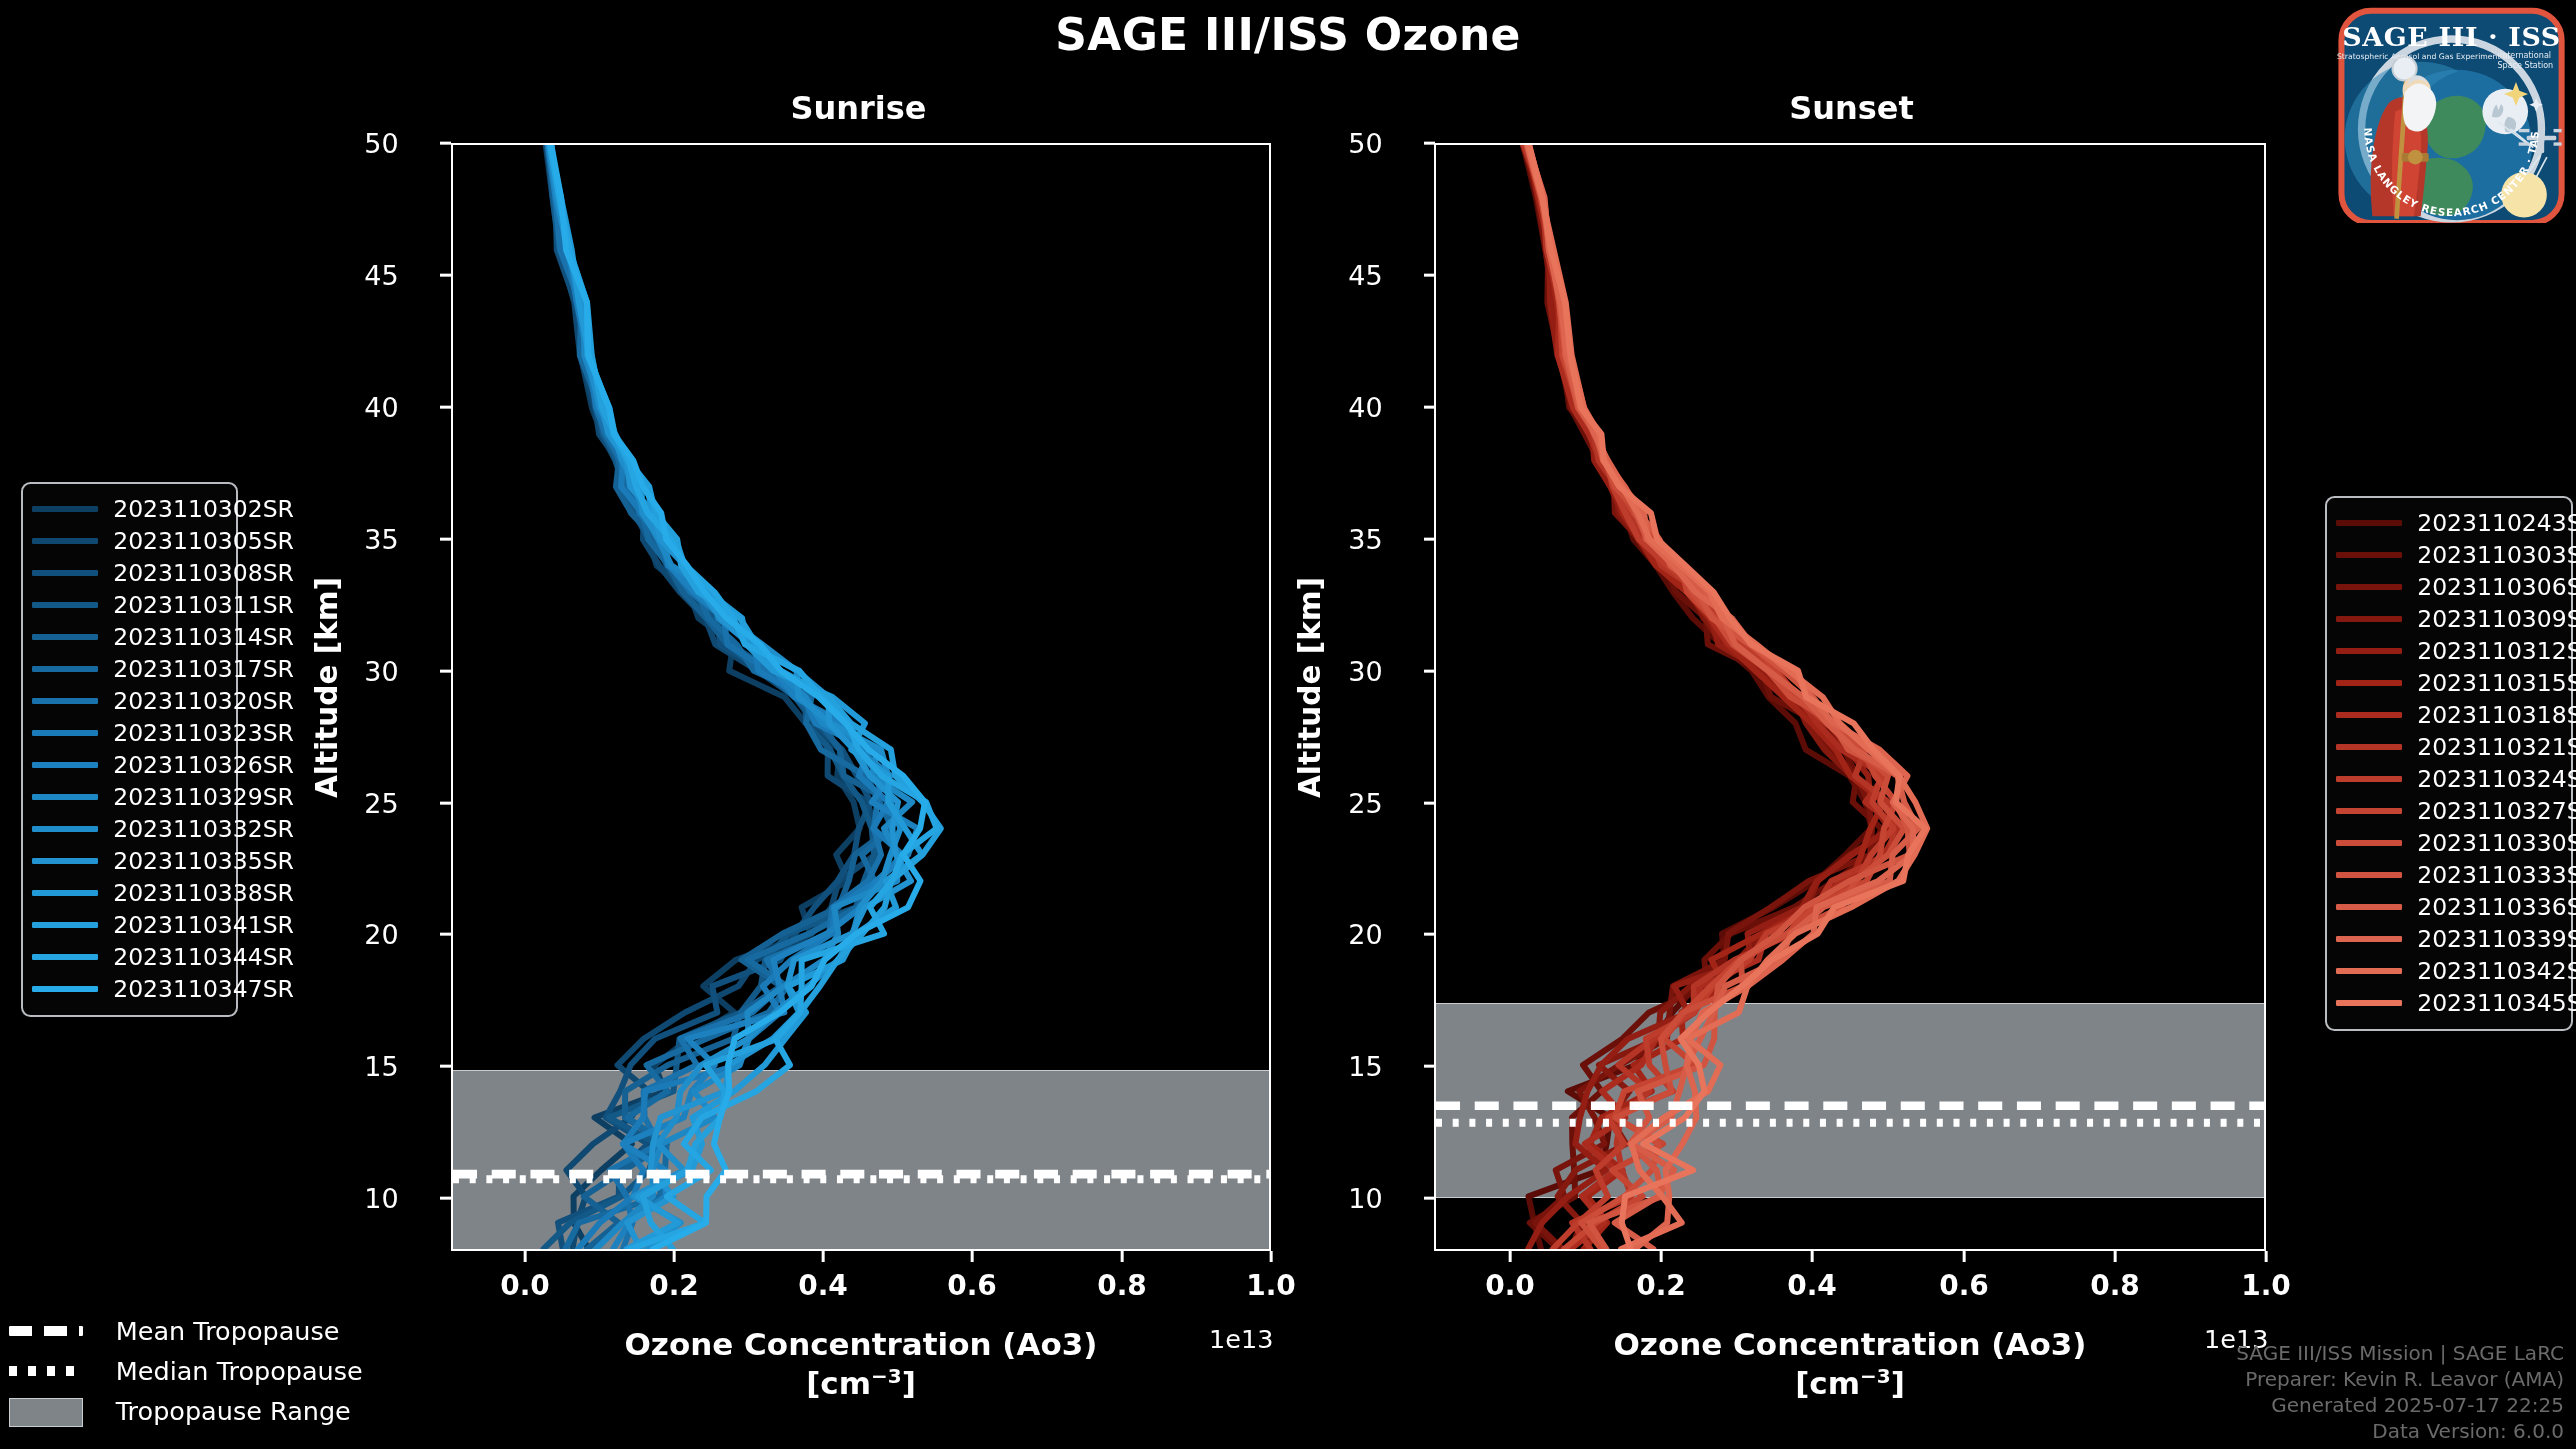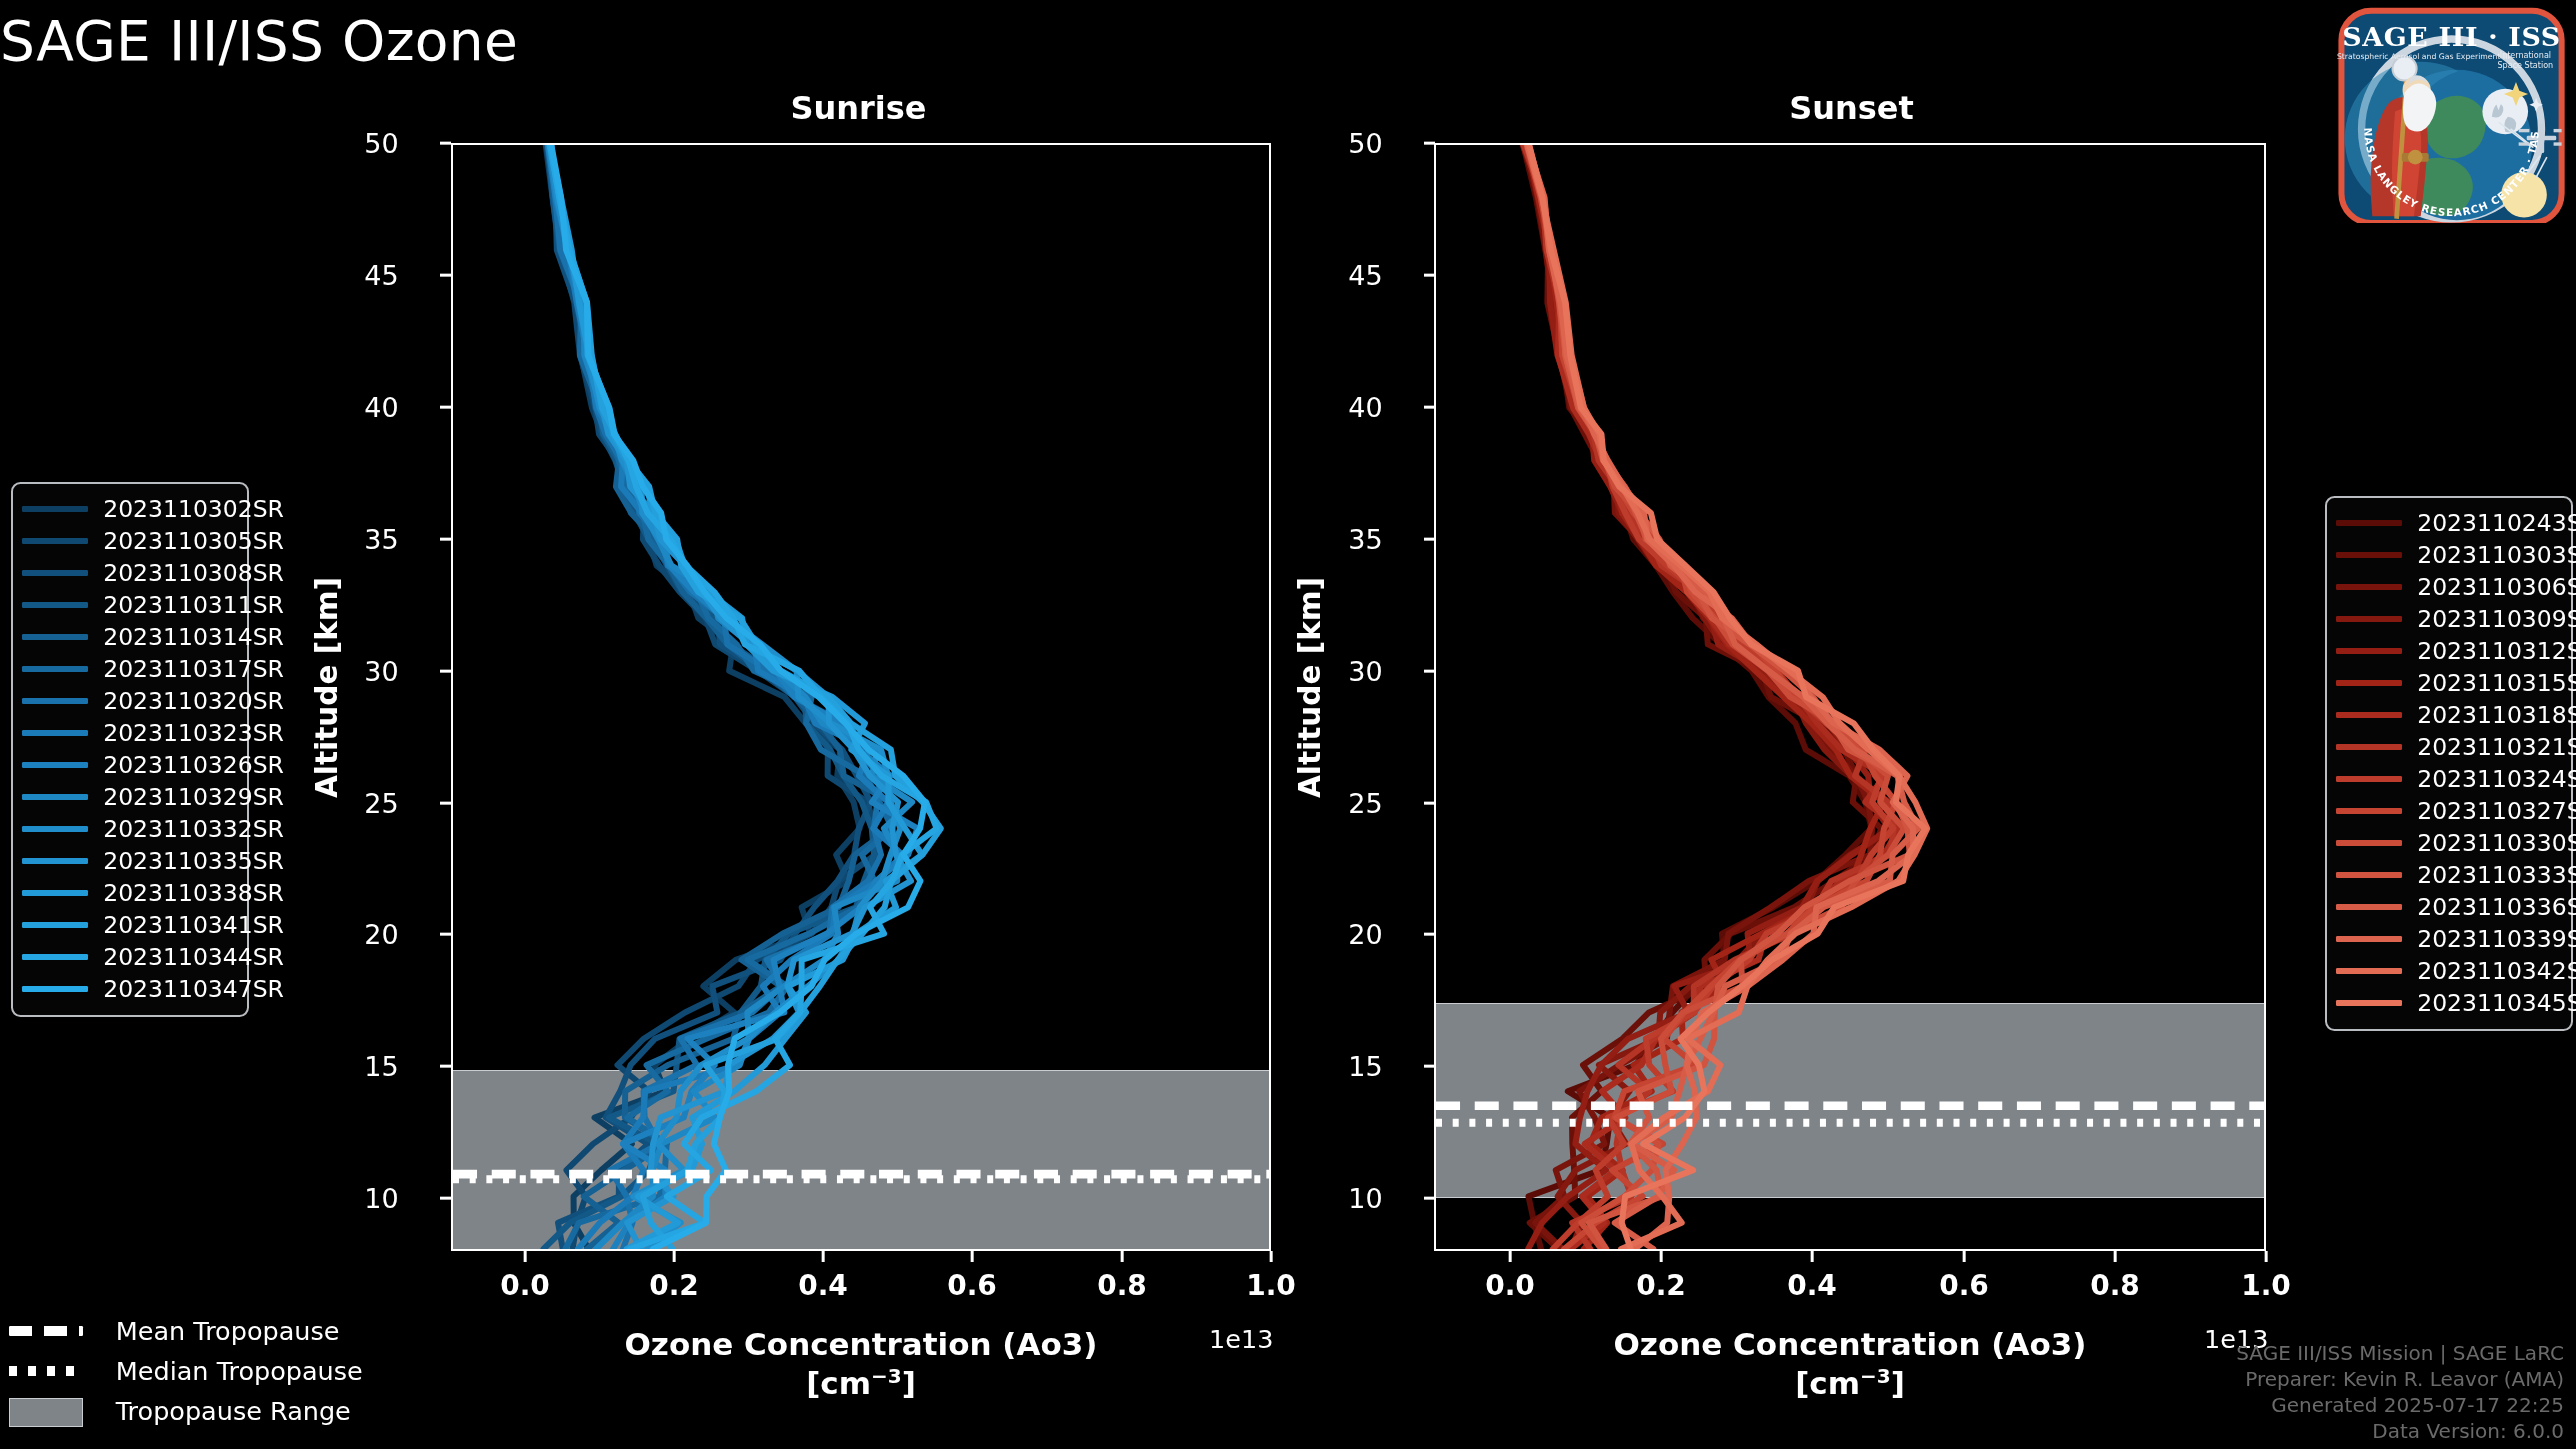--- a/index.html
+++ b/index.html
@@ -1,21 +1,21 @@
 <!DOCTYPE html>
 <html style="font-size:10.7px"><head>
 <meta charset="utf-8">
 <style>
   html,body{margin:0;padding:0;background:#000;}
   body{width:2576px;height:1449px;position:relative;overflow:hidden;
        font-family:"DejaVu Sans","Liberation Sans",sans-serif;color:#fff;}
 
   
-  #main-title{position:absolute;left:0;right:0;top:9.4px;text-align:left;
-      font-size:55px;font-weight:normal;line-height:1.18;letter-spacing:0.3px;}
+  #main-title{position:absolute;left:0;right:0;top:9.4px;text-align:center;
+      font-size:44px;font-weight:bold;line-height:1.18;letter-spacing:0.3px;}
   #main-title div{white-space:pre;}
   .panel-title{position:absolute;font-size:32px;font-weight:bold;text-align:center;}
   #title-sunrise{left:684px;width:349px;top:89px;}
   #title-sunset{left:1677px;width:349px;top:89px;}
 
   
   .plot{position:absolute;top:143px;height:1108px;border:2.7px solid #fff;
         background:#000;box-sizing:border-box;overflow:hidden;}
   #plot-sunrise{left:451px;width:820px;}
   #plot-sunset{left:1434px;width:832px;}
@@ -42,21 +42,21 @@
           line-height:1.25;}
   .xlabel sup{font-size:20px;vertical-align:super;}
   .exp-label{position:absolute;font-size:25.5px;}
 
   
   .legend-box{position:absolute;border:2px solid #b9bcc0;border-radius:9.4px;
       background:#050505;padding:9.4px 12px 9.4px 9.4px;box-sizing:border-box;}
   .legend-row{display:flex;align-items:center;height:32px;}
   .legend-swatch{width:66px;height:6px;margin-right:14.8px;flex:none;border-radius:1.3px;}
   .legend-text{font-size:23.5px;white-space:nowrap;color:#fff;}
-  #legend-sunrise{left:11px;top:482px;width:238px;}
+  #legend-sunrise{left:21px;top:482px;width:217px;}
   #legend-sunset{left:2325px;top:496px;width:248px;}
 
   
   #legend-tropopause{position:absolute;left:9.4px;top:1311px;width:349px;}
   .tkey-row{display:flex;align-items:center;height:40px;}
   .tkey-mark{width:74px;height:14.8px;margin-right:17.4px;flex:none;position:relative;}
   .tkey-text{font-size:25.5px;white-space:nowrap;margin-left:15px;}
   .dash-mark{background:repeating-linear-gradient(to right,#fff 0 23px,transparent 23px 35px);
              height:9.4px;top:2.7px;position:absolute;width:100%;border-radius:1.3px;}
   .dot-mark{background:repeating-linear-gradient(to right,#fff 0 8px,transparent 8px 19px);

